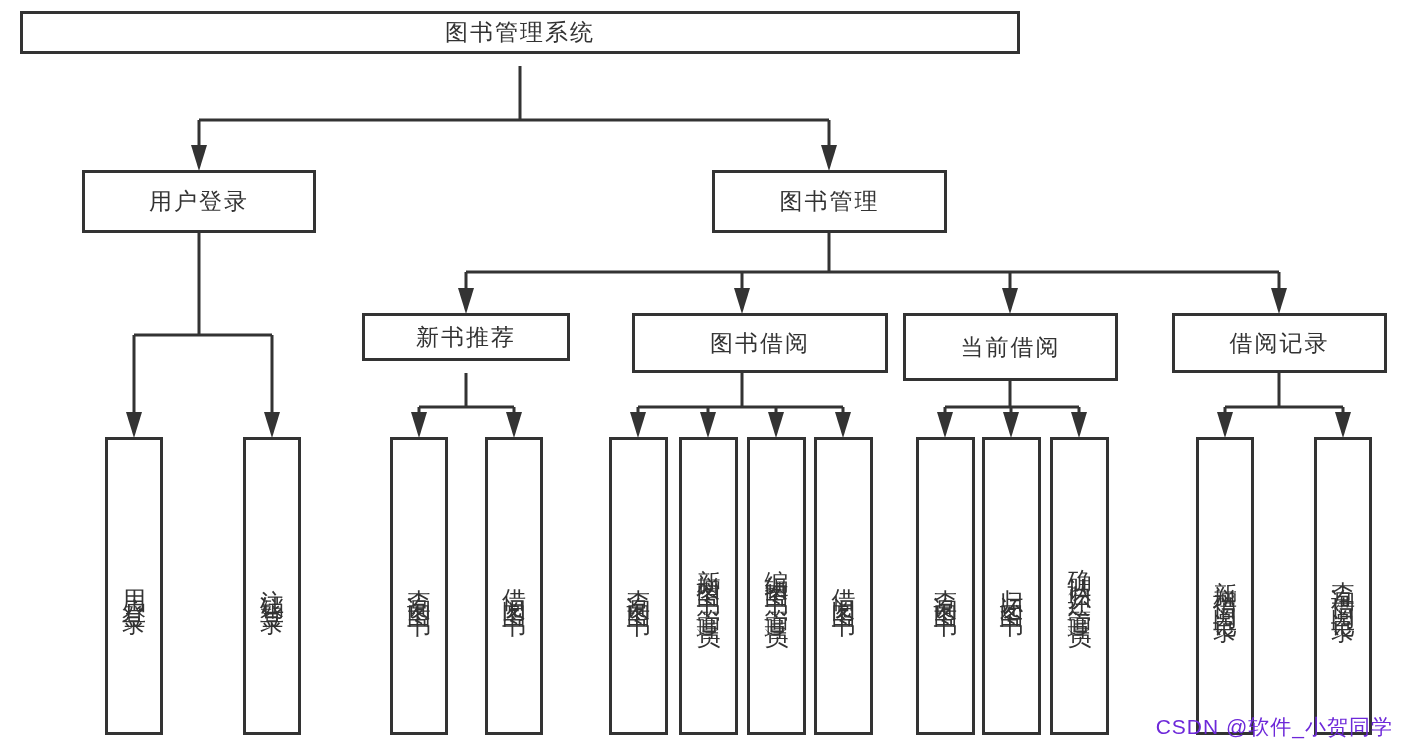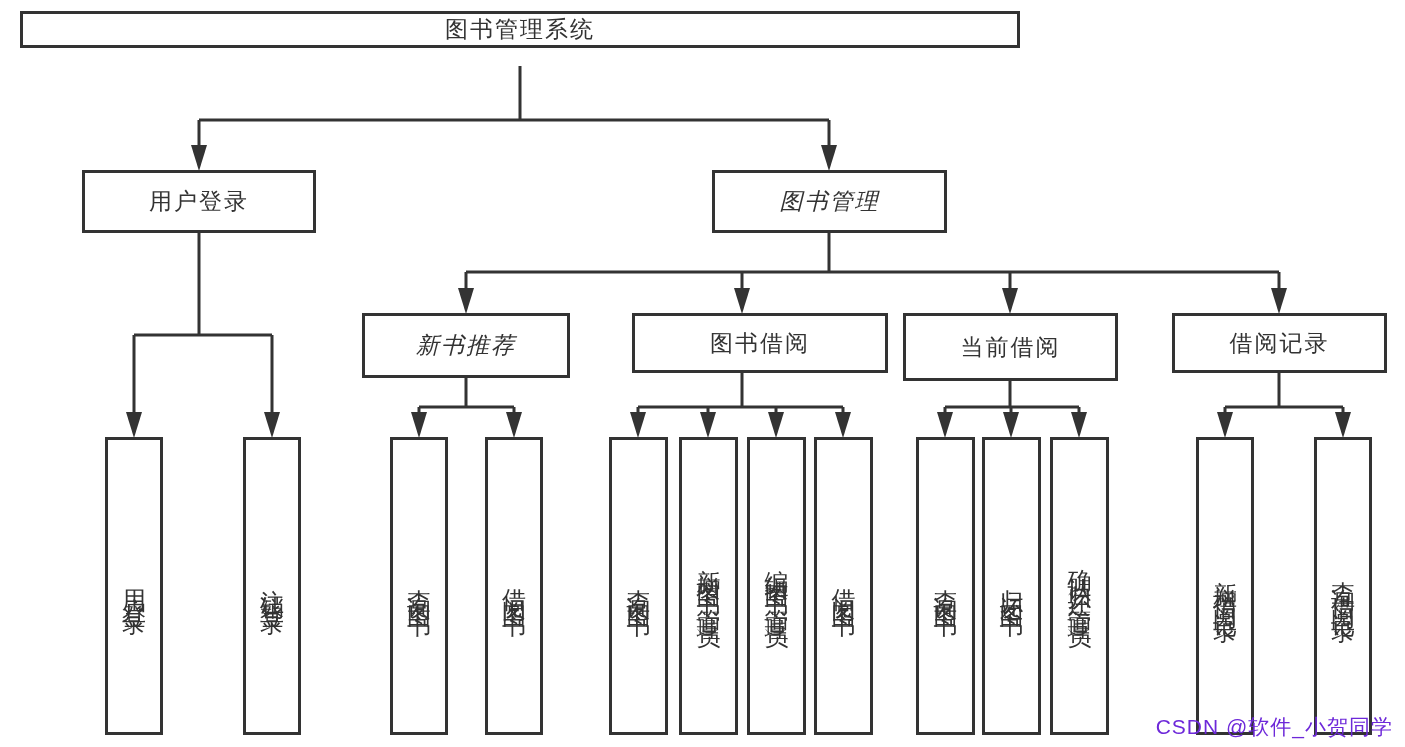--- a/index.html
+++ b/index.html
@@ -81,32 +81,32 @@
       <use href="#arrowhead" x="776" y="438"></use>
       <use href="#arrowhead" x="843" y="438"></use>
       <use href="#arrowhead" x="945" y="438"></use>
       <use href="#arrowhead" x="1011" y="438"></use>
       <use href="#arrowhead" x="1079" y="438"></use>
       <use href="#arrowhead" x="1225" y="438"></use>
       <use href="#arrowhead" x="1343" y="438"></use>
     </g>
   </svg>
 
-  <div class="node h" style="left:20px; top:11px; width:1000px; height:37px;justify-content:center;">
+  <div class="node h" style="left:20px; top:11px; width:1000px; height:43px;justify-content:center;">
     <span>图书管理系统</span>
   </div>
 
   <div class="node h" style="left:82px; top:170px; width:234px; height:63px;">
     <span>用户登录</span>
   </div>
-  <div class="node h" style="left:712px; top:170px; width:235px; height:63px;font-style:italic;">
+  <div class="node h" style="left:712px; top:170px; width:235px; height:63px;">
     <span>图书管理</span>
   </div>
 
-  <div class="node h" style="left:362px; top:313px; width:208px; height:65px;font-style:italic;">
+  <div class="node h" style="left:362px; top:313px; width:208px; height:48px;">
     <span>新书推荐</span>
   </div>
   <div class="node h" style="left:632px; top:313px; width:256px; height:60px;">
     <span>图书借阅</span>
   </div>
   <div class="node h" style="left:903px; top:313px; width:215px; height:68px;">
     <span>当前借阅</span>
   </div>
   <div class="node h" style="left:1172px; top:313px; width:215px; height:60px;">
     <span>借阅记录</span>

